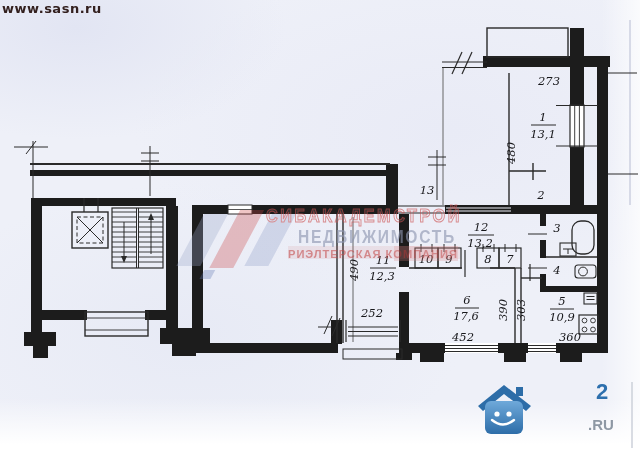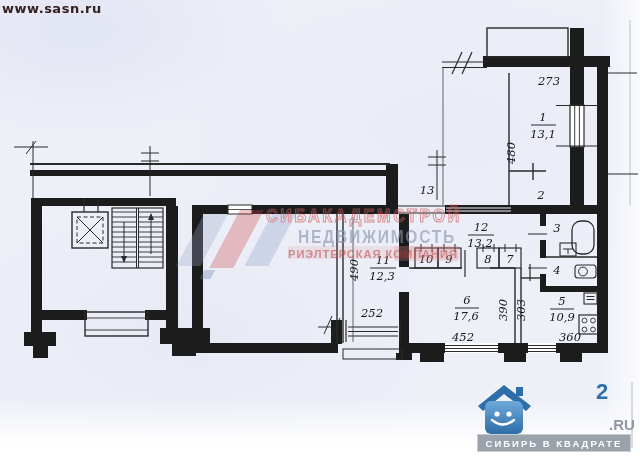--- a/index.html
+++ b/index.html
@@ -32,21 +32,21 @@
   .brand{position:absolute;left:474px;top:380px;width:162px;height:76px;z-index:6;}
   .brand .sib{
     position:absolute;left:58px;top:-2px;font-weight:bold;font-size:41px;
     color:#2d6fad;letter-spacing:1px;font-family:"Liberation Sans",sans-serif;
     text-shadow:0 1px 1px rgba(120,150,180,.35);
   }
   .brand .sup2{
     position:absolute;left:122px;top:-1px;font-weight:bold;font-size:22px;color:#2d6fad;
   }
   .brand .tld{
-    position:absolute;left:135px;top:36px;font-weight:bold;font-size:15px;color:#8e98a4;
+    position:absolute;left:114px;top:36px;font-weight:bold;font-size:15px;color:#8e98a4;
   }
   .brand .bar{
     position:absolute;left:3px;top:54px;width:152px;height:16px;background:#9aa2ab;
     border:1px solid #c9ced4;display:flex;align-items:center;justify-content:center;
     color:#fff;font-size:9.5px;font-weight:bold;letter-spacing:2px;white-space:nowrap;
   }
 </style>
 </head>
 <body>
 
@@ -304,16 +304,15 @@
       </defs>
       <polygon points="28,1 55,22 50,27 28,10 7,27 2,22" fill="#2d6da8"></polygon>
       <rect x="40" y="3" width="7" height="9" fill="#2d6da8"></rect>
       <rect x="9" y="17" width="38" height="33" rx="6" fill="url(#hb)"></rect>
       <circle cx="21" cy="30" r="2.6" fill="#fff"></circle>
       <circle cx="33" cy="30" r="2.6" fill="#fff"></circle>
       <path d="M16 36 Q27 45 38 36" stroke="#fff" stroke-width="2.4" fill="none" stroke-linecap="round"></path>
     </svg>
     <div class="sup2">2</div>
     <div class="tld">.RU</div>
-    <div class="bar">СИБИРЬ В КВАДРАТЕ</div>
   </div>
 
 </div>
 
 </body></html>

